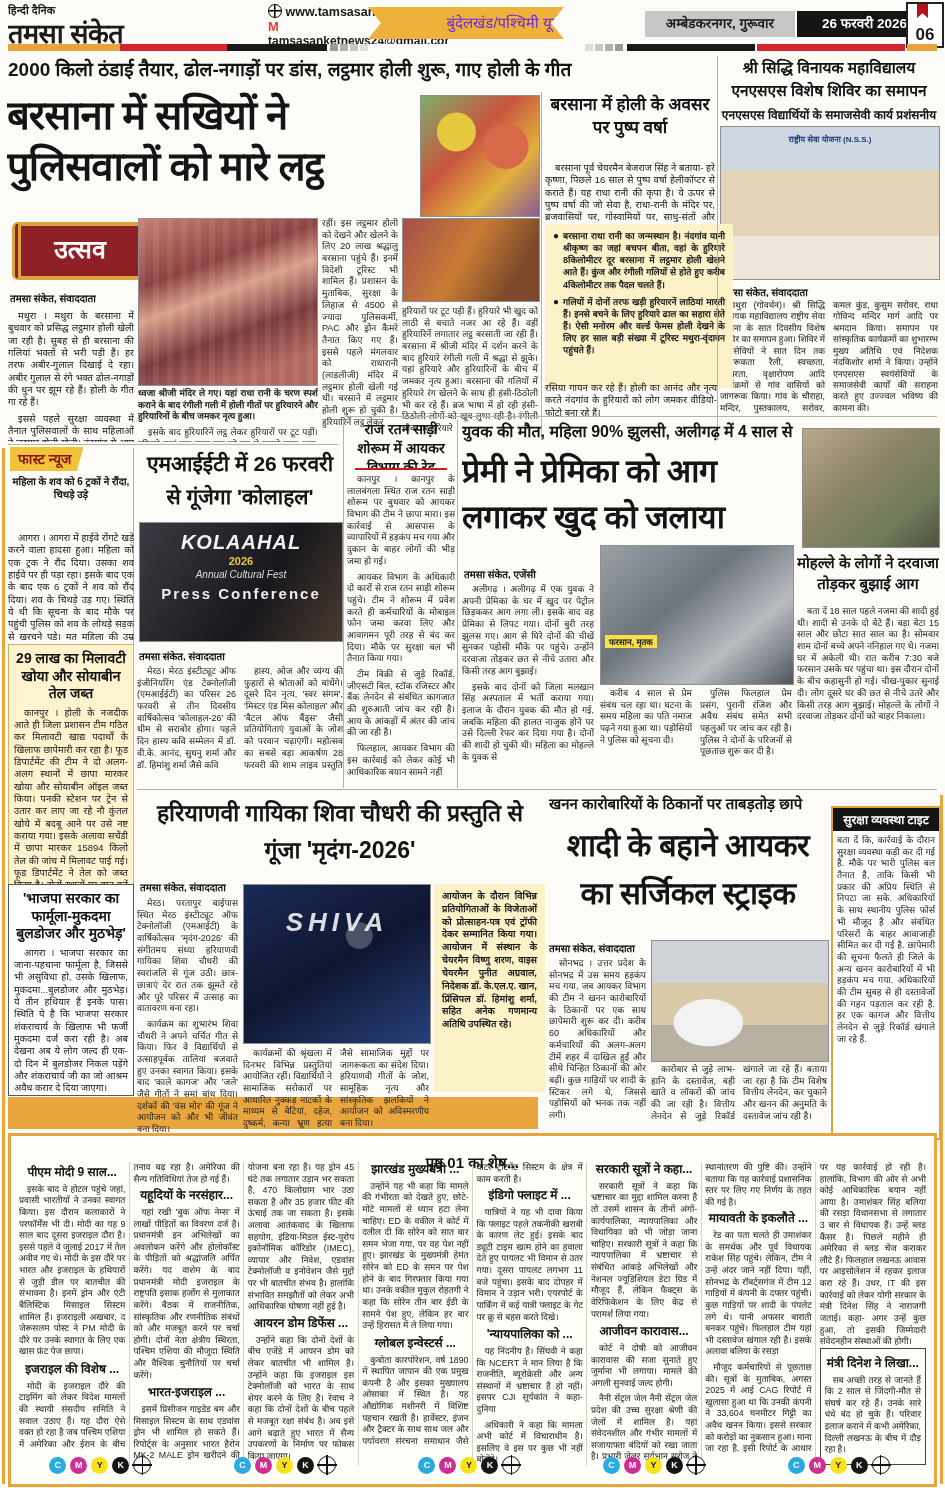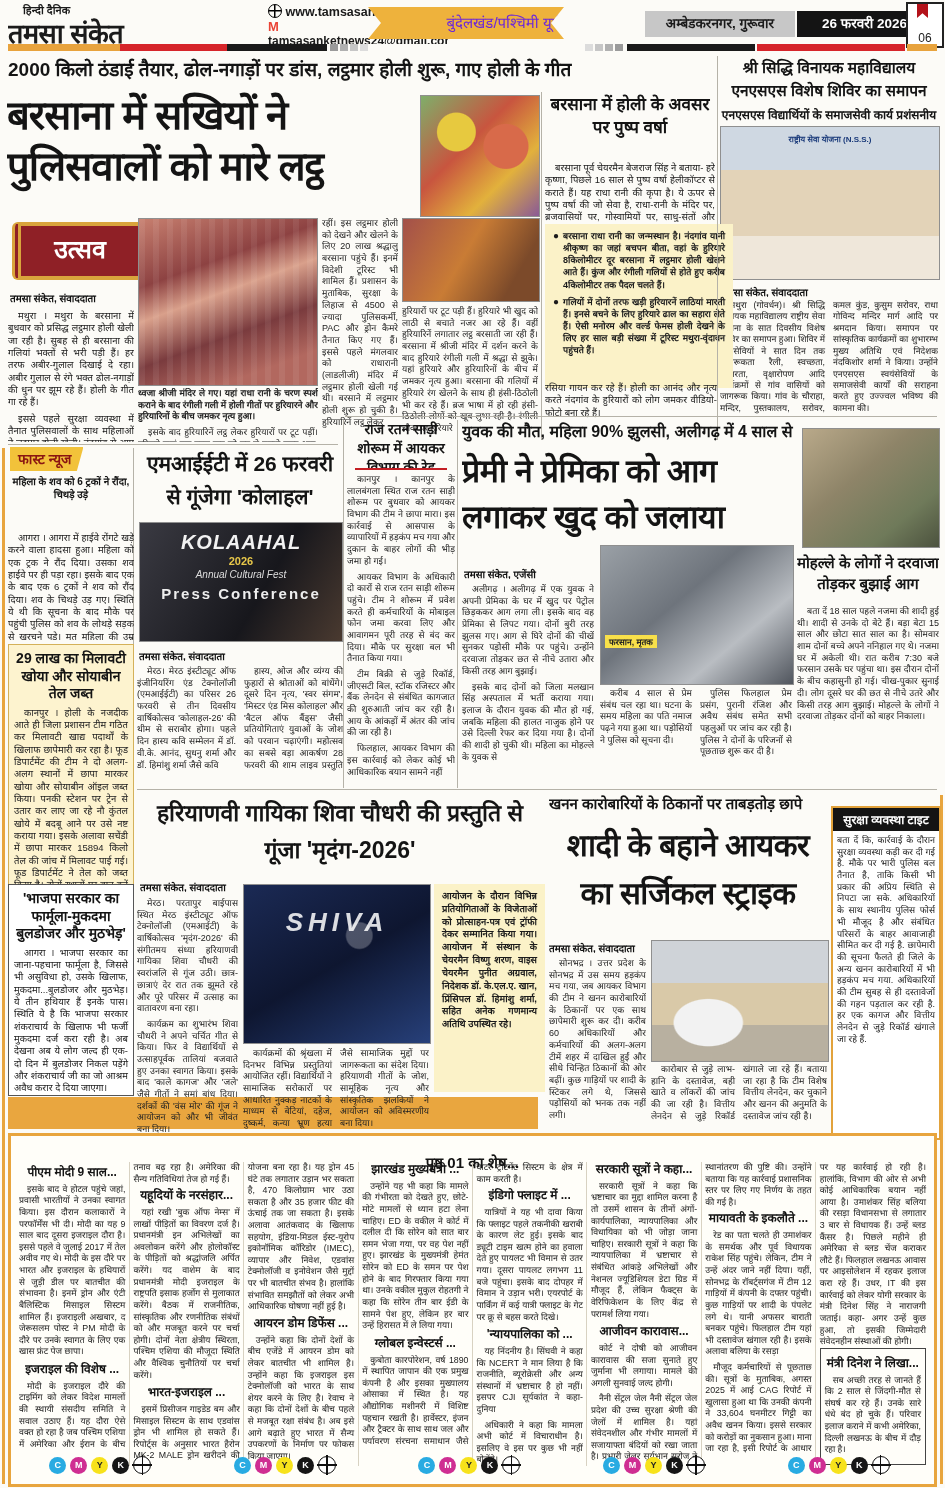--- a/index.html
+++ b/index.html
@@ -53,33 +53,33 @@
   .bookmark{position:absolute;left:9px;top:-1px;width:11px;height:15px;background:#b3121a;
             clip-path:polygon(0 0,100% 0,100% 100%,50% 68%,0 100%);}
   .ovl{position:absolute;left:0;right:0;text-align:center;color:#f2f2f2;}
 </style>
 </head>
 <body>
 
 <div class="page">
 
   <div class="p" style="left:8px;top:2px;width:260px;height:42px;">
-    <div style="font-size:11px;font-weight:700;margin-left:15px;">हिन्दी दैनिक</div>
+    <div style="font-size:11px;font-weight:700;">हिन्दी दैनिक</div>
     <div style="font-size:27px;font-weight:800;letter-spacing:-0.5px;margin-top:-3px;">तमसा संकेत</div>
   </div>
   <div class="p" style="left:268px;top:4px;width:180px;height:40px;">
     <div style="font-size:12.5px;font-weight:800;"><span class="globe"></span> <span>www.tamsasanket.com</span></div>
     <div style="font-size:12px;font-weight:800;"><span class="gmail">M</span> <span>tamsasanketnews24@gmail.com</span></div>
   </div>
   <div class="p ribbon" style="left:368px;top:7px;width:196px;height:32px;">बुंदेलखंड/पश्चिमी यूपी</div>
   <div class="p graybox" style="left:645px;top:11px;width:150px;height:26px;">अम्बेडकरनगर, गुरूवार</div>
   <div class="p blackbox" style="left:797px;top:11px;width:110px;height:26px;">26 फरवरी 2026</div>
   <div class="p pagecorner" style="left:906px;top:2px;width:34px;height:42px;">
     <span class="bookmark"></span>
-    <div style="position:absolute;bottom:1px;left:0;right:0;font-size:12px;font-weight:400;">06</div>
+    <div style="position:absolute;bottom:1px;left:0;right:0;font-size:17px;font-weight:700;">06</div>
   </div>
   <div class="seg" style="left:8px;width:112px;background:#e8a33d;"></div>
   <div class="seg" style="left:120px;width:107px;background:#d6252a;"></div>
   <div class="seg" style="left:227px;width:100px;background:#1a1a1a;"></div>
   <div class="seg" style="left:330px;width:8px;background:#9a9a9a;"></div>
   <div class="seg" style="left:340px;width:8px;background:#b0b0b0;"></div>
   <div class="seg" style="left:350px;width:8px;background:#c6c6c6;"></div>
   <div class="seg" style="left:360px;width:8px;background:#dcdcdc;"></div>
   <div class="seg" style="left:585px;width:8px;background:#dcdcdc;"></div>
   <div class="seg" style="left:595px;width:8px;background:#c6c6c6;"></div>

